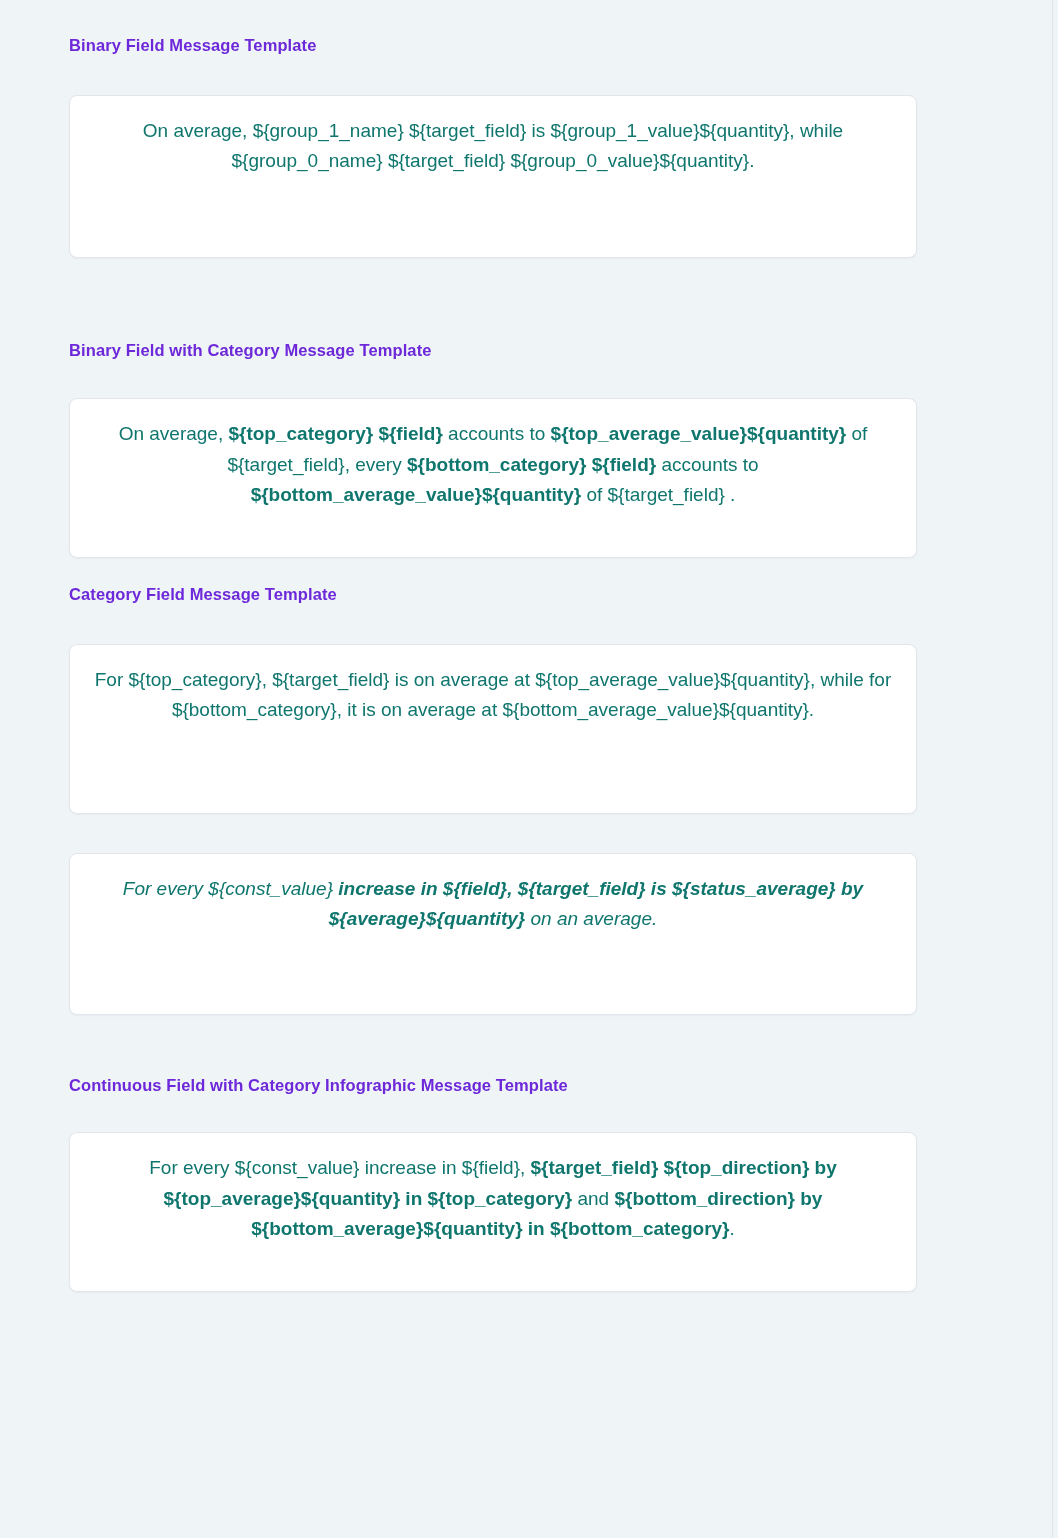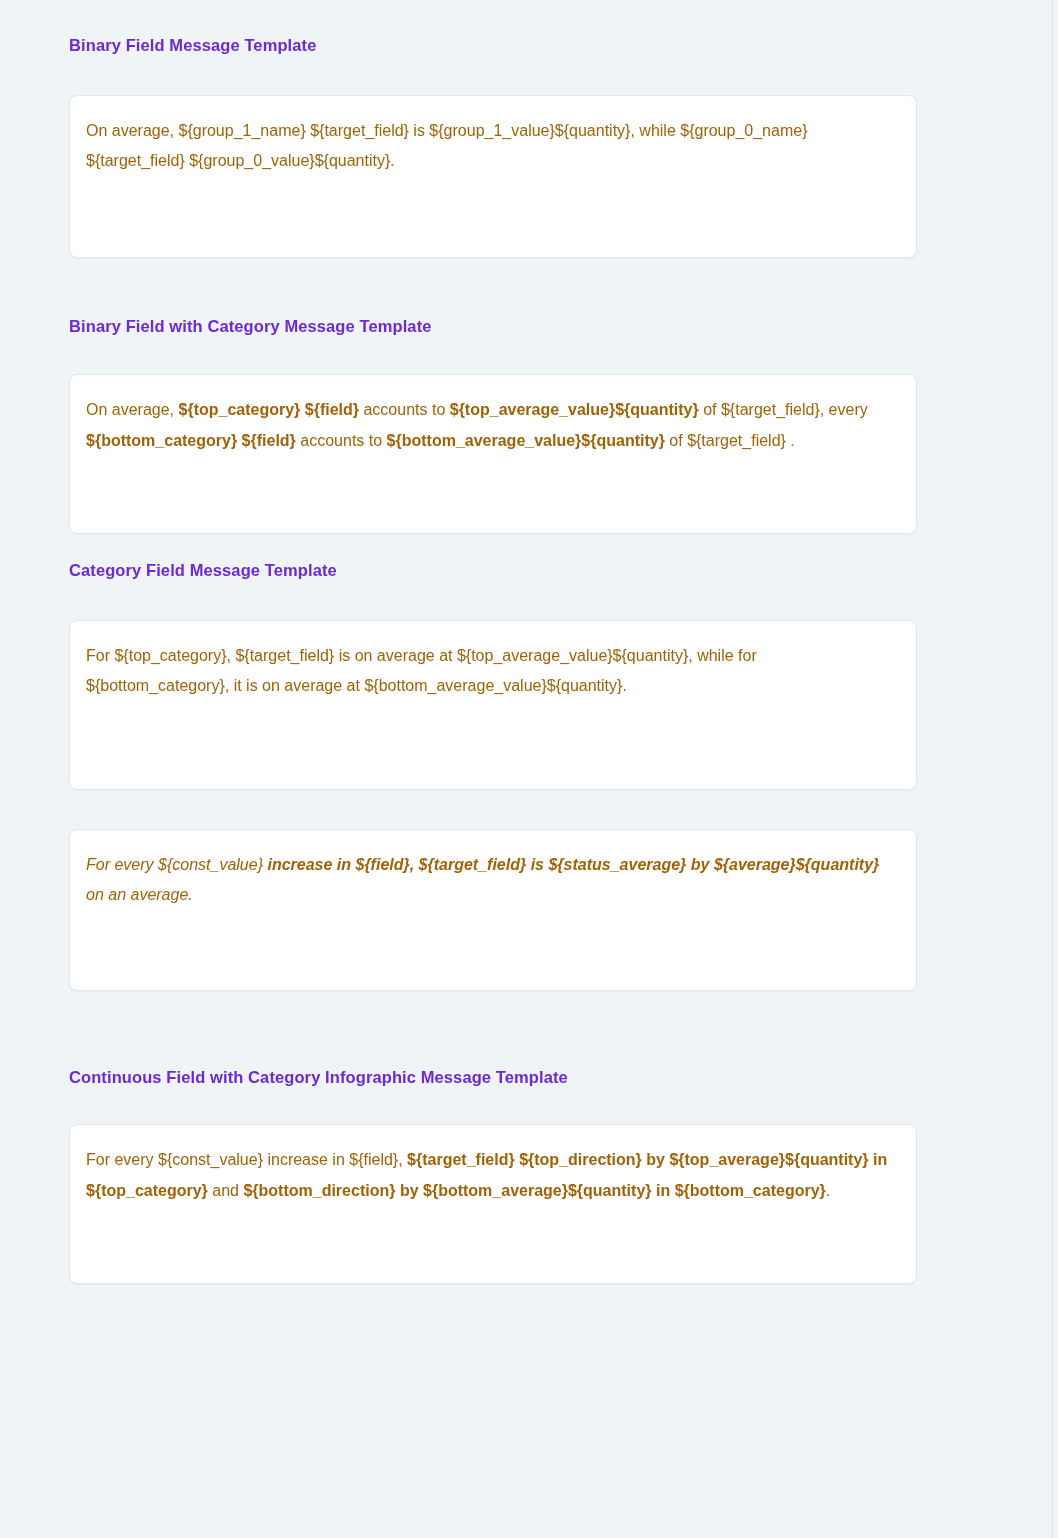--- a/index.html
+++ b/index.html
@@ -44,43 +44,44 @@
     margin-left: 69px;
     width: 848px;
     box-sizing: border-box;
     background: #ffffff;
     border: 1px solid #e2e6ea;
     border-radius: 8px;
     box-shadow: 0 1px 2px rgba(16,24,40,0.04);
     padding: 20px 16px 14px 16px;
   }
   .field-text {
-    font-size: 16px;
+    font-size: 19px;
     line-height: 30.5px;
-    color: #a16207;
+    color: #0f766e;
     white-space: normal;
     word-break: normal;
+    text-align: center;
   }
   .field-text b {
     font-weight: bold;
   }
   
   .s1 .field-label { padding-top: 37px; }
   .s1 .field-box   { margin-top: 41px; height: 163px; }
 
-  .s2 .field-label { padding-top: 60px; }
+  .s2 .field-label { padding-top: 84px; }
   .s2 .field-box   { margin-top: 40px; height: 160px; }
 
   .s3 .field-label { padding-top: 28px; }
   .s3 .field-box   { margin-top: 41px; height: 170px; }
 
   .s4 .field-label { padding-top: 61px; }
   .s4 .field-box   { margin-top: 39px; height: 162px; font-style: italic; }
 
-  .s5 .field-label { padding-top: 62px; margin-top: 16px; }
+  .s5 .field-label { padding-top: 62px; }
   .s5 .field-box   { margin-top: 39px; height: 160px; }
 </style>
 </head>
 <body>
 
 <div class="page">
   <div class="content">
 
     <div class="section s1">
       <div class="field-label">Binary Field Message Template</div>

